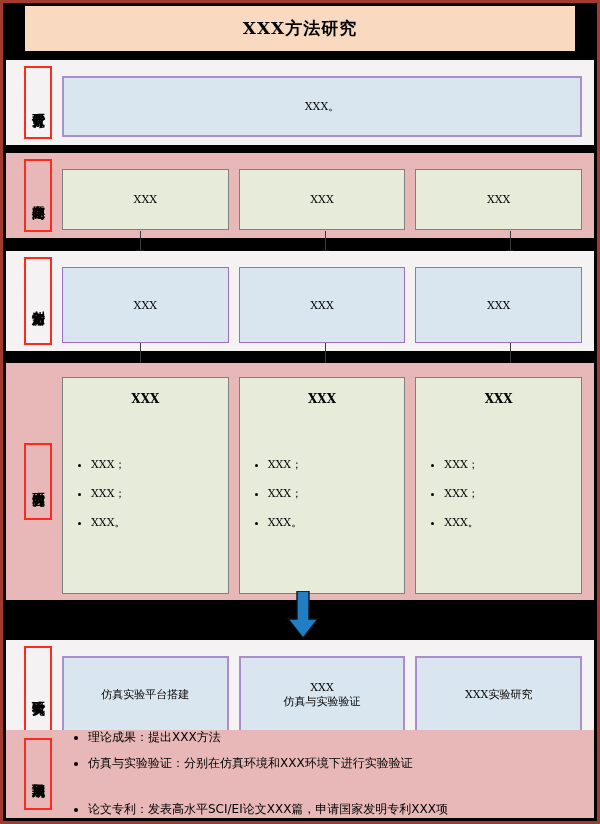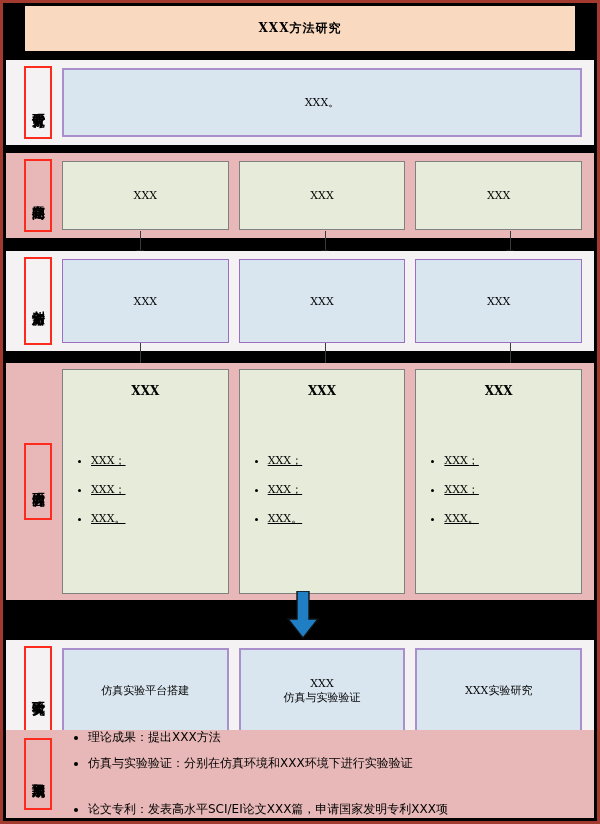--- a/index.html
+++ b/index.html
@@ -44,21 +44,21 @@
     height: 45px;
     align-items: center;
     justify-content: center;
     background: #f9d9bf;
     left: 22px;
     right: 22px;
   }
   #title-text {
     font-family: "DejaVu Serif", "Liberation Serif", serif;
     font-weight: bold;
-    font-size: 12px;
+    font-size: 17px;
     color: #000;
     letter-spacing: 1px;
   }
 
   
   .side-label {
     flex: 0 0 28px;
     margin: 6px 0 6px 18px;
     box-sizing: border-box;
     border: 2px solid #fc2b1e;
@@ -78,20 +78,21 @@
   }
   .side-label.on-pink { background: #e8b8b8; }
 
   
   .cards {
     flex: 1 1 auto;
     display: flex;
     gap: 10px;
     padding: 8px 12px 8px 10px;
     box-sizing: border-box;
+    margin-top: 8px;
   }
   .card {
     flex: 1 1 0;
     box-sizing: border-box;
     display: flex;
     flex-direction: column;
     align-items: center;
     justify-content: center;
     font-family: "DejaVu Serif", "Liberation Serif", serif;
     font-size: 11px;
@@ -129,21 +130,21 @@
     margin: 0;
     padding: 0 0 0 18px;
     font-size: 11px;
     font-family: "DejaVu Serif", "Liberation Serif", serif;
   }
   .card-content .bullets-wrap {
     flex: 1 1 auto;
     display: flex;
     align-items: center;
   }
-  .card-content li { margin: 0 0 14px 0; text-align: center; text-decoration: underline; }
+  .card-content li { margin: 0 0 14px 0; text-align: center; }
   .card-content li:last-child { margin-bottom: 0; }
 
   
   .card .line { display: block; }
 
   
   #results-band {
     align-items: stretch;
   }
   #results-list {

